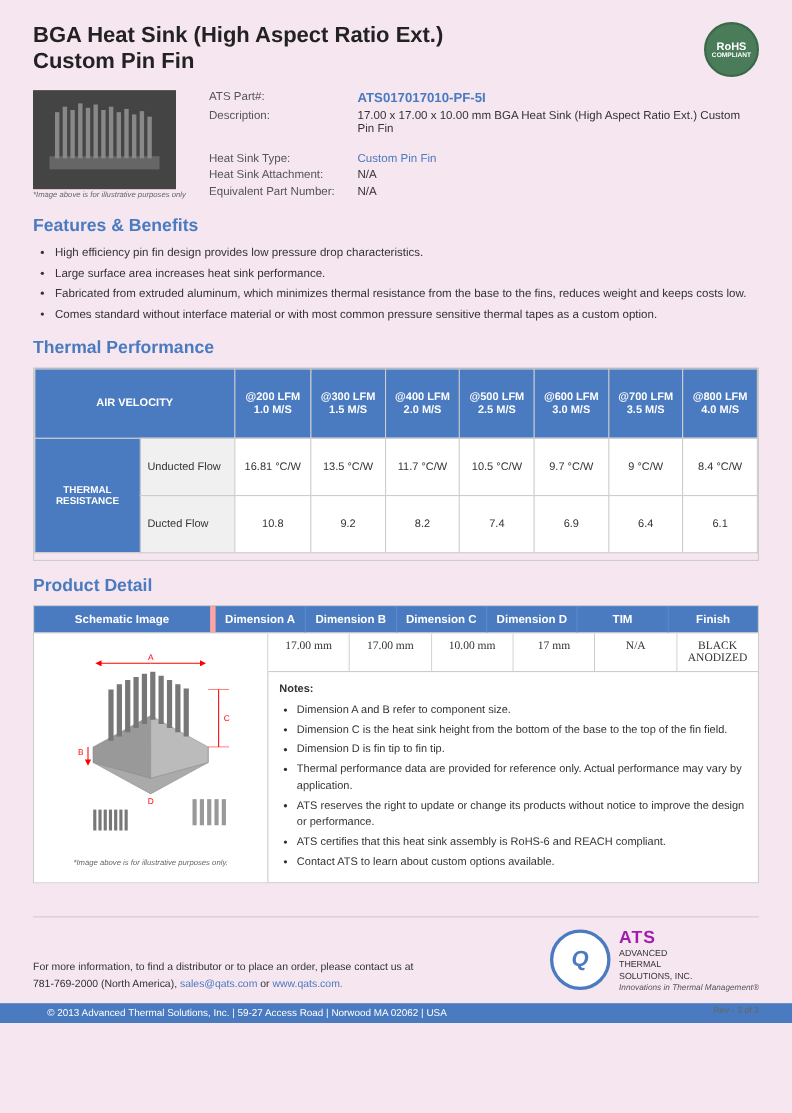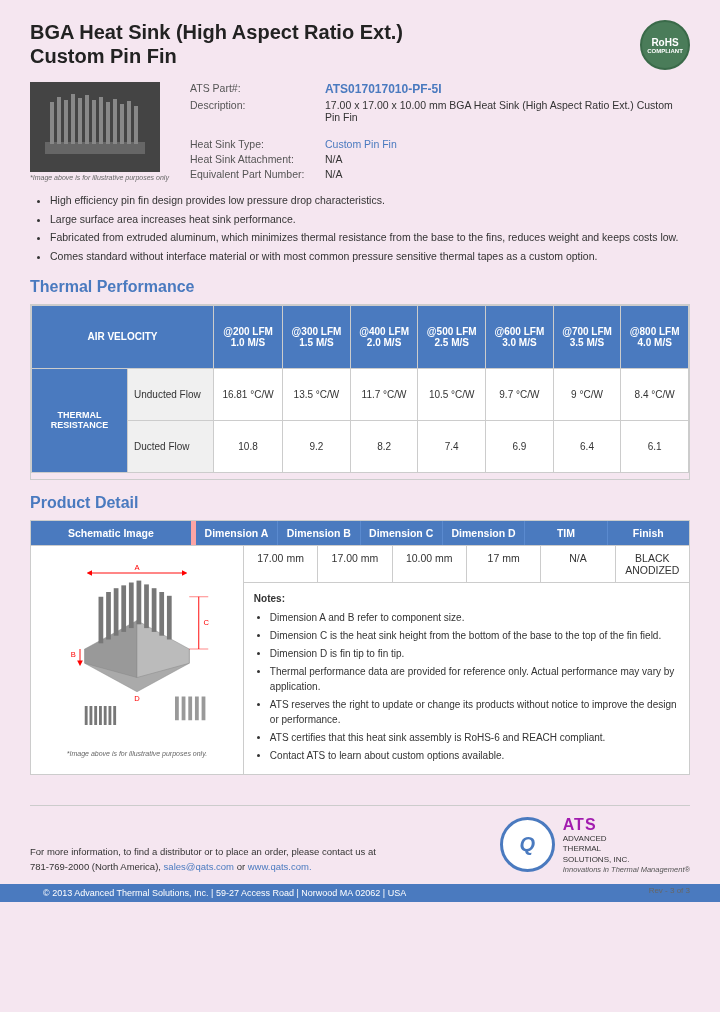--- a/index.html
+++ b/index.html
@@ -307,20 +307,21 @@
         <span class="spec-label">Heat Sink Attachment:</span>
         <span class="spec-value">N/A</span>
       </div>
       <div class="spec-row">
         <span class="spec-label">Equivalent Part Number:</span>
         <span class="spec-value">N/A</span>
       </div>
     </div>
   </div>
 
+  <div class="section-title">Features &amp; Benefits</div>
   <ul class="features-list">
     <li>High efficiency pin fin design provides low pressure drop characteristics.</li>
     <li>Large surface area increases heat sink performance.</li>
     <li>Fabricated from extruded aluminum, which minimizes thermal resistance from the base to the fins, reduces weight and keeps costs low.</li>
     <li>Comes standard without interface material or with most common pressure sensitive thermal tapes as a custom option.</li>
   </ul>
 
   <div class="section-title">Thermal Performance</div>
   <div class="thermal-outer">
     <table class="thermal-table">
@@ -431,21 +432,21 @@
           <rect x="147" y="150" width="4" height="25" fill="#999"></rect>
           <rect x="154" y="150" width="4" height="25" fill="#999"></rect>
           <rect x="161" y="150" width="4" height="25" fill="#999"></rect>
           <rect x="168" y="150" width="4" height="25" fill="#999"></rect>
         </svg>
         <div style="font-size:7px; color:#666; font-style:italic; margin-top:4px;">*Image above is for illustrative purposes only.</div>
       </div>
 
       <div style="flex:5; display:flex; flex-direction:column;">
 
-        <div style="display:flex; border-bottom:1px solid #ccc;">
+        <div style="display:flex; border-bottom:1px solid #ccc;font-family:Liberation Serif, serif;">
           <div style="flex:1; padding:6px 8px; text-align:center; font-size:10.5px; border-right:1px solid #ccc; background:white;">17.00 mm</div>
           <div style="flex:1; padding:6px 8px; text-align:center; font-size:10.5px; border-right:1px solid #ccc; background:white;">17.00 mm</div>
           <div style="flex:1; padding:6px 8px; text-align:center; font-size:10.5px; border-right:1px solid #ccc; background:white;">10.00 mm</div>
           <div style="flex:1; padding:6px 8px; text-align:center; font-size:10.5px; border-right:1px solid #ccc; background:white;">17 mm</div>
           <div style="flex:1; padding:6px 8px; text-align:center; font-size:10.5px; border-right:1px solid #ccc; background:white;">N/A</div>
           <div style="flex:1; padding:6px 8px; text-align:center; font-size:10.5px; background:white;">BLACK ANODIZED</div>
         </div>
 
         <div class="notes-cell">
           <div class="notes-title">Notes:</div>

